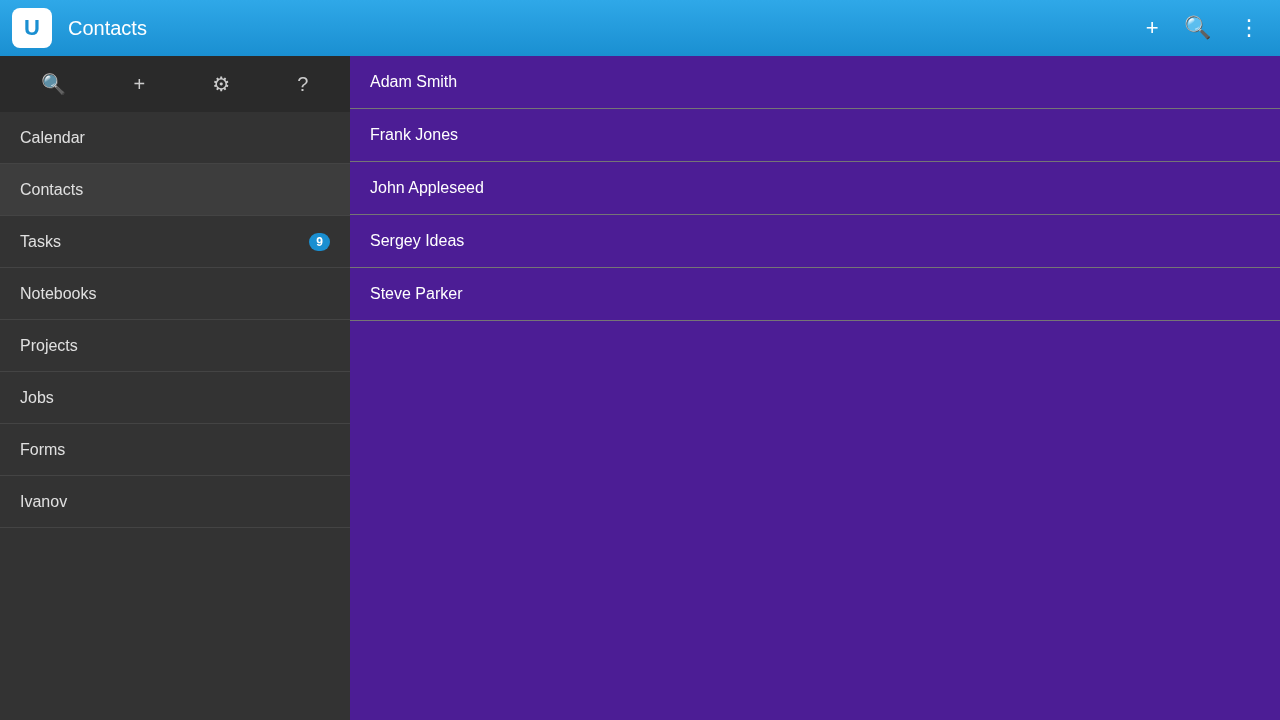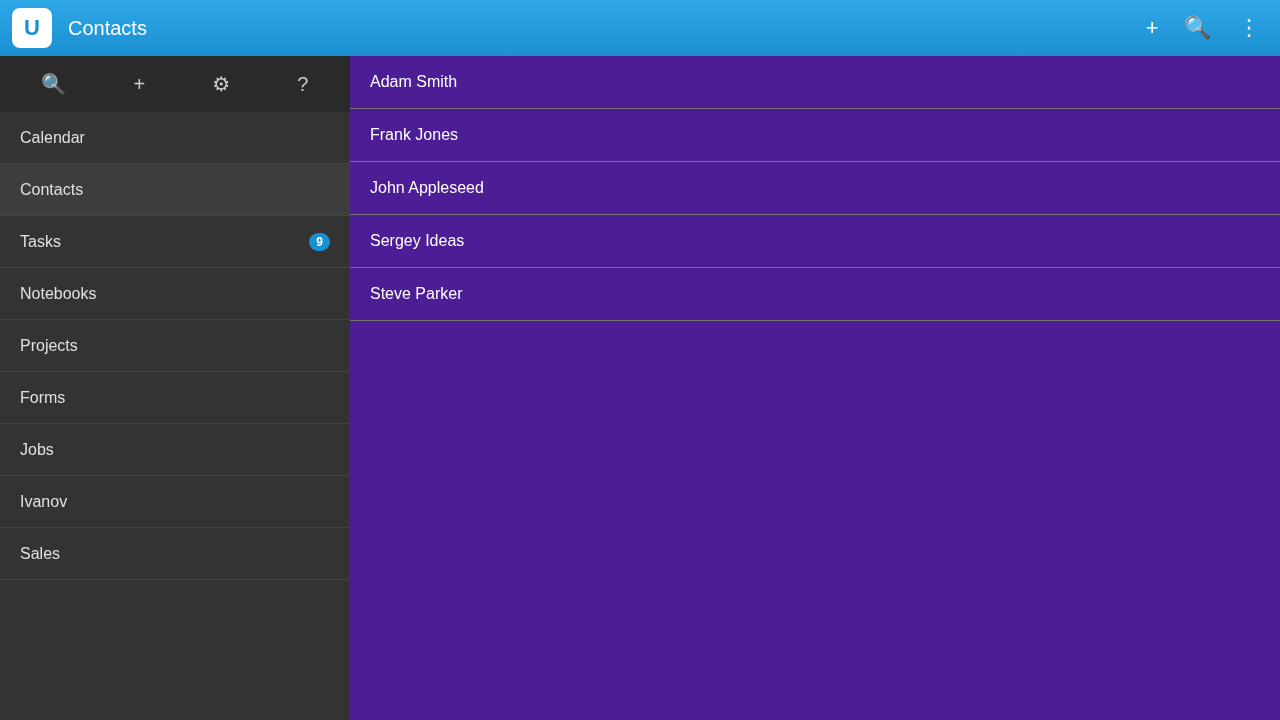--- a/index.html
+++ b/index.html
@@ -154,30 +154,27 @@
           <span>Tasks</span>
           <span class="nav-badge">9</span>
         </div>
         <div class="nav-item">
           <span>Notebooks</span>
         </div>
         <div class="nav-item">
           <span>Projects</span>
         </div>
         <div class="nav-item">
+          <span>Jobs</span>
+        </div>
+        <div class="nav-item">
           <span>Forms</span>
         </div>
         <div class="nav-item">
-          <span>Jobs</span>
-        </div>
-        <div class="nav-item">
           <span>Ivanov</span>
-        </div>
-        <div class="nav-item">
-          <span>Sales</span>
         </div>
       </div>
   </div>
 
   <div id="contacts-panel">
   <div class="contact-item">
         <span>Adam Smith</span>
       </div>
       <div class="contact-item">
         <span>Frank Jones</span>

